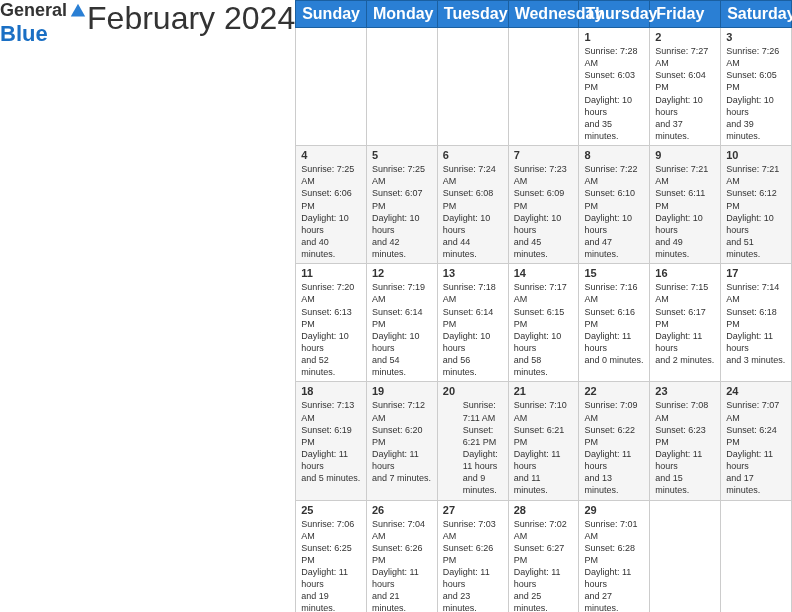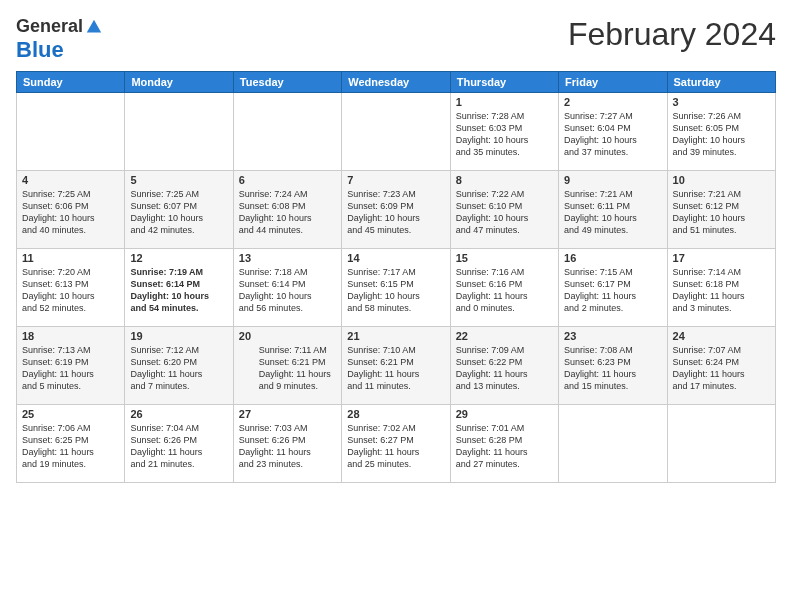--- a/index.html
+++ b/index.html
@@ -6,23 +6,22 @@
     body {
       font-family: Arial, sans-serif;
       background: #fff;
       width: 792px;
       height: 612px;
       overflow: hidden;
     }
     .page {
       width: 792px;
       height: 480px;
-      padding: 16px;
       display: flex;
-      flex-direction: column;
+      flex-direction: row;
     }
     .header {
       display: flex;
       justify-content: space-between;
       align-items: flex-start;
       margin-bottom: 8px;
     }
     .logo {
       display: flex;
       flex-direction: column;
@@ -62,21 +61,21 @@
     .calendar {
       flex: 1;
       border: 1px solid #ccc;
       border-collapse: collapse;
       width: 100%;
       table-layout: fixed;
     }
     .calendar th {
       background: #2a7fd4;
       color: white;
-      font-size: 11px;
+      font-size: 16px;
       font-weight: bold;
       padding: 4px 6px;
       text-align: left;
       border: 1px solid #1a5fa0;
     }
     .calendar td {
       vertical-align: top;
       border: 1px solid #ccc;
       padding: 3px 5px;
       font-size: 9.5px;
@@ -220,21 +219,21 @@
         <tr>
           <td>
             <div class="day-number">11</div>
             <div class="day-info" style="white-space: pre-line;">Sunrise: 7:20 AM
 Sunset: 6:13 PM
 Daylight: 10 hours
 and 52 minutes.</div>
           </td>
           <td>
             <div class="day-number">12</div>
-            <div class="day-info" style="white-space: pre-line; font-weight: bold;">Sunrise: 7:19 AM
+            <div class="day-info" style="white-space: pre-line;">Sunrise: 7:19 AM
 Sunset: 6:14 PM
 Daylight: 10 hours
 and 54 minutes.</div>
           </td>
           <td>
             <div class="day-number">13</div>
             <div class="day-info" style="white-space: pre-line;">Sunrise: 7:18 AM
 Sunset: 6:14 PM
 Daylight: 10 hours
 and 56 minutes.</div>

